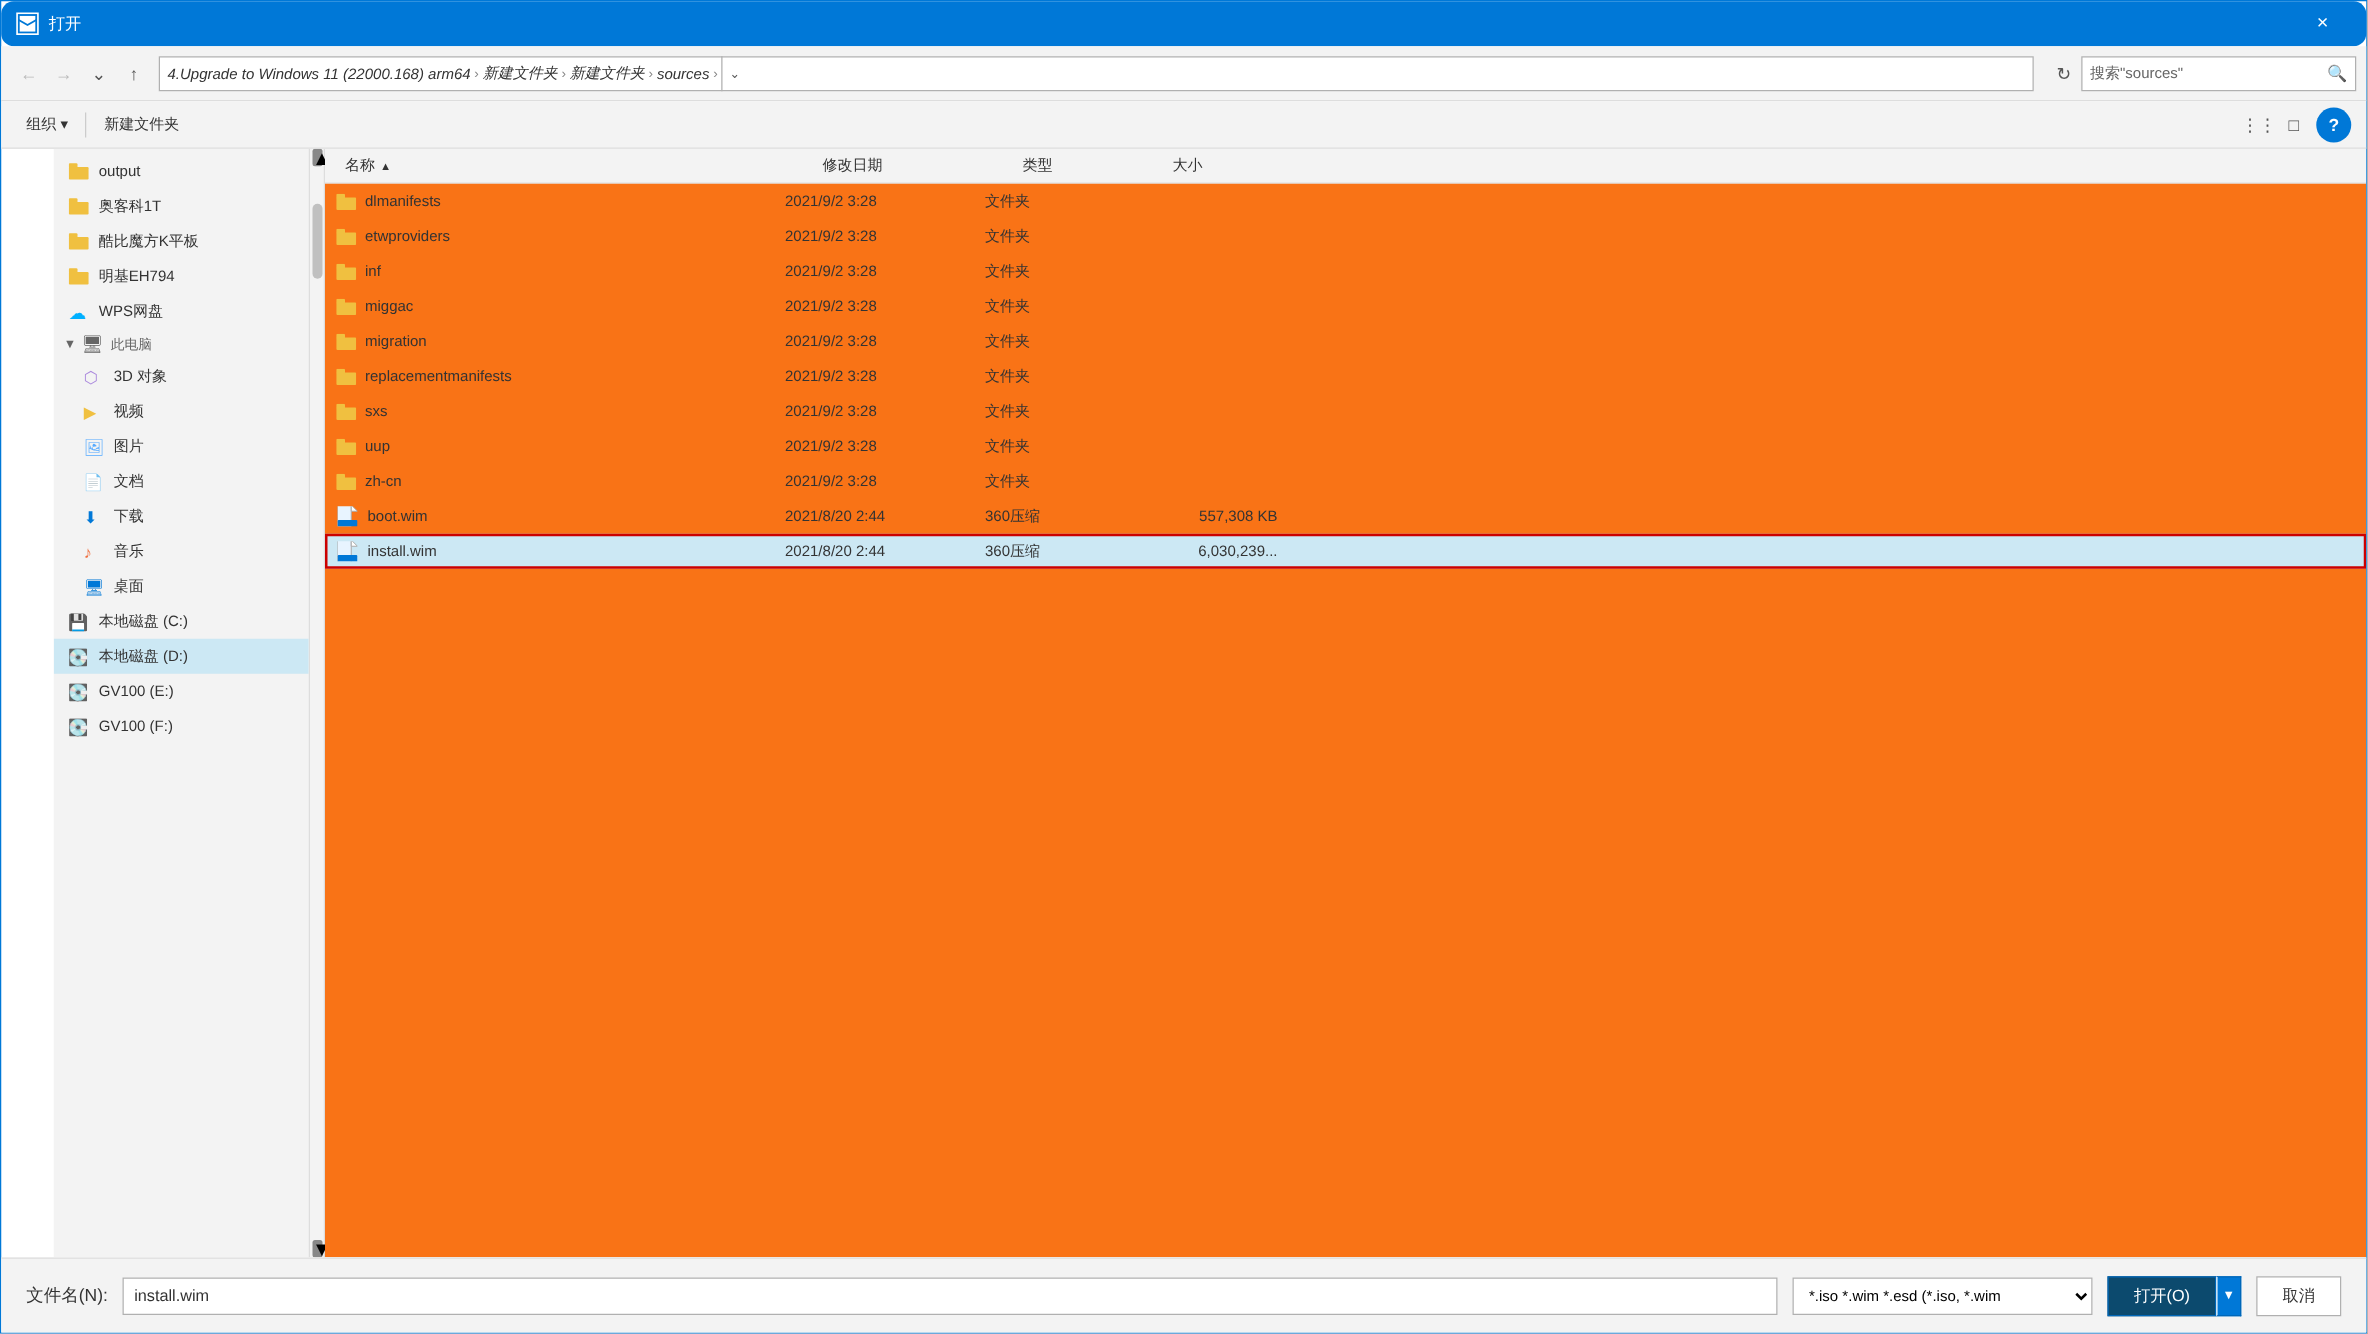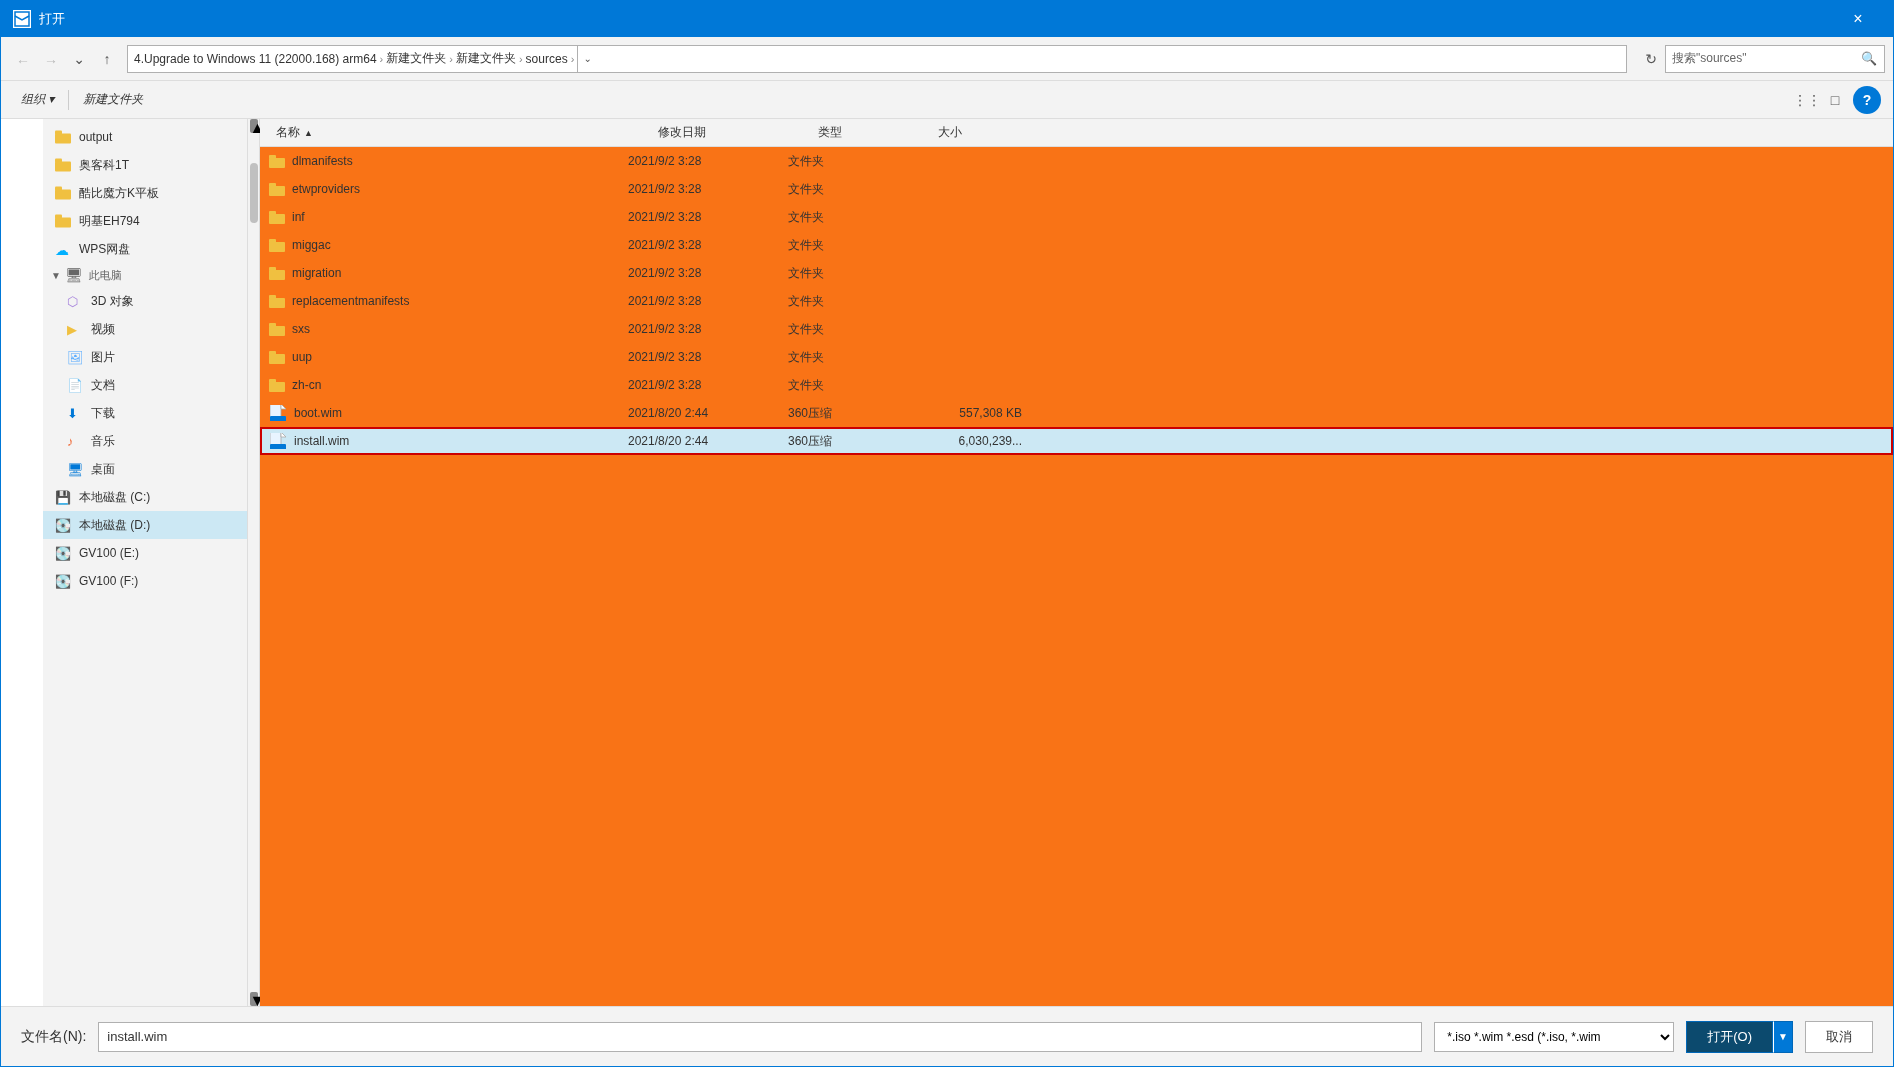--- a/index.html
+++ b/index.html
@@ -15,20 +15,21 @@
     }
 
     
     .titlebar {
       background: #0078d7;
       height: 36px;
       display: flex;
       align-items: center;
       padding: 0 12px;
       flex-shrink: 0;
+      border-radius: 10px;
     }
     .titlebar-icon {
       width: 18px; height: 18px; margin-right: 8px;
       background: #fff;
       display: flex; align-items: center; justify-content: center;
       font-size: 12px; color: #0078d7; font-weight: bold;
     }
     .titlebar-title {
       color: #fff;
       font-size: 13px;
@@ -64,21 +65,21 @@
       background: #fff;
       border: 1px solid #b0b0b0;
       display: flex;
       align-items: center;
       padding: 0 6px;
       margin: 0 6px;
       font-size: 12px;
       color: #333;
     }
     .breadcrumb-bar .bc-item {
-      display: flex; align-items: center;
+      display: flex; align-items: center; font-style: italic;
     }
     .bc-sep { margin: 0 3px; color: #888; font-size: 11px; }
 
     .bc-dropdown {
       width: 20px; height: 28px;
       display: flex; align-items: center; justify-content: center;
       border-left: 1px solid #b0b0b0;
       cursor: pointer; font-size: 10px; color: #555;
     }
     .refresh-btn {
@@ -114,21 +115,20 @@
       flex-shrink: 0;
     }
     .toolbar2-btn {
       height: 28px;
       display: flex; align-items: center;
       padding: 0 8px;
       font-size: 12px;
       cursor: pointer;
       border: none; background: none;
       color: #333;
-      font-style: italic;
     }
     .toolbar2-sep { width: 1px; height: 20px; background: #ccc; margin: 0 6px; }
     .view-icons { display: flex; align-items: center; margin-left: auto; }
     .view-btn {
       width: 28px; height: 28px;
       display: flex; align-items: center; justify-content: center;
       cursor: pointer; font-size: 14px; color: #555;
       border: none; background: none;
     }
     .help-btn {

